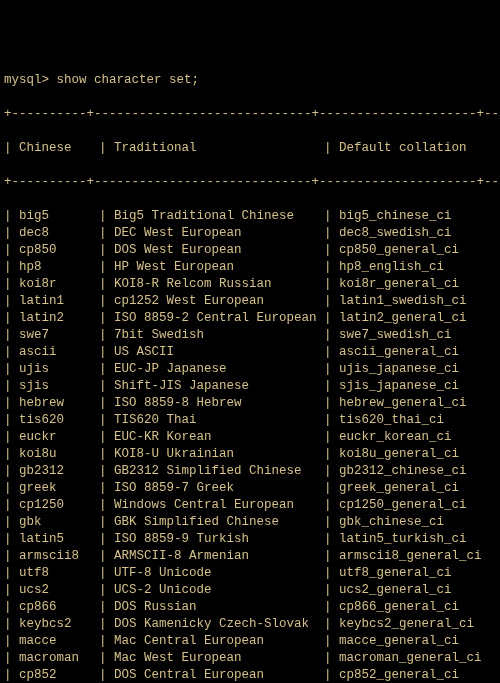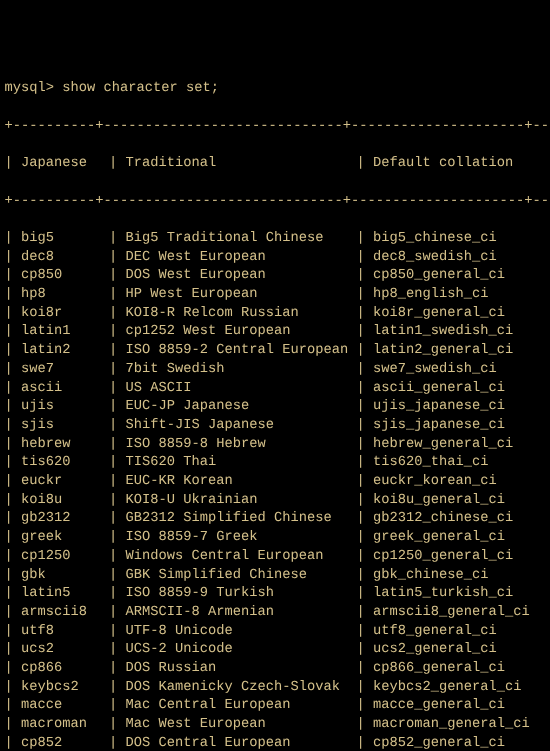--- a/index.html
+++ b/index.html
@@ -21,18 +21,18 @@
     .col-collation { display: inline-block; width: 168px; }
     .row { height: 17px; }
   </style>
 </head>
 <body>
 
 
 
 <div class="row"><span>mysql&gt; show character set;</span></div>
 <div class="row sep-row">+----------+-----------------------------+---------------------+--------+</div>
-<div class="row"><span class="pipe">| </span><span class="col-charset">Japanese</span><span class="pipe">| </span><span class="col-desc">Traditional</span><span class="pipe">| </span><span class="col-collation">Default collation</span></div>
+<div class="row"><span class="pipe">| </span><span class="col-charset">Chinese</span><span class="pipe">| </span><span class="col-desc">Traditional</span><span class="pipe">| </span><span class="col-collation">Default collation</span></div>
 <div class="row sep-row">+----------+-----------------------------+---------------------+--------+</div>
 <div id="rows-container"><div class="row"><span class="pipe">| </span><span class="col-charset">big5</span><span class="pipe">| </span><span class="col-desc">Big5 Traditional Chinese</span><span class="pipe">| </span><span class="col-collation">big5_chinese_ci</span></div><div class="row"><span class="pipe">| </span><span class="col-charset">dec8</span><span class="pipe">| </span><span class="col-desc">DEC West European</span><span class="pipe">| </span><span class="col-collation">dec8_swedish_ci</span></div><div class="row"><span class="pipe">| </span><span class="col-charset">cp850</span><span class="pipe">| </span><span class="col-desc">DOS West European</span><span class="pipe">| </span><span class="col-collation">cp850_general_ci</span></div><div class="row"><span class="pipe">| </span><span class="col-charset">hp8</span><span class="pipe">| </span><span class="col-desc">HP West European</span><span class="pipe">| </span><span class="col-collation">hp8_english_ci</span></div><div class="row"><span class="pipe">| </span><span class="col-charset">koi8r</span><span class="pipe">| </span><span class="col-desc">KOI8-R Relcom Russian</span><span class="pipe">| </span><span class="col-collation">koi8r_general_ci</span></div><div class="row"><span class="pipe">| </span><span class="col-charset">latin1</span><span class="pipe">| </span><span class="col-desc">cp1252 West European</span><span class="pipe">| </span><span class="col-collation">latin1_swedish_ci</span></div><div class="row"><span class="pipe">| </span><span class="col-charset">latin2</span><span class="pipe">| </span><span class="col-desc">ISO 8859-2 Central European</span><span class="pipe">| </span><span class="col-collation">latin2_general_ci</span></div><div class="row"><span class="pipe">| </span><span class="col-charset">swe7</span><span class="pipe">| </span><span class="col-desc">7bit Swedish</span><span class="pipe">| </span><span class="col-collation">swe7_swedish_ci</span></div><div class="row"><span class="pipe">| </span><span class="col-charset">ascii</span><span class="pipe">| </span><span class="col-desc">US ASCII</span><span class="pipe">| </span><span class="col-collation">ascii_general_ci</span></div><div class="row"><span class="pipe">| </span><span class="col-charset">ujis</span><span class="pipe">| </span><span class="col-desc">EUC-JP Japanese</span><span class="pipe">| </span><span class="col-collation">ujis_japanese_ci</span></div><div class="row"><span class="pipe">| </span><span class="col-charset">sjis</span><span class="pipe">| </span><span class="col-desc">Shift-JIS Japanese</span><span class="pipe">| </span><span class="col-collation">sjis_japanese_ci</span></div><div class="row"><span class="pipe">| </span><span class="col-charset">hebrew</span><span class="pipe">| </span><span class="col-desc">ISO 8859-8 Hebrew</span><span class="pipe">| </span><span class="col-collation">hebrew_general_ci</span></div><div class="row"><span class="pipe">| </span><span class="col-charset">tis620</span><span class="pipe">| </span><span class="col-desc">TIS620 Thai</span><span class="pipe">| </span><span class="col-collation">tis620_thai_ci</span></div><div class="row"><span class="pipe">| </span><span class="col-charset">euckr</span><span class="pipe">| </span><span class="col-desc">EUC-KR Korean</span><span class="pipe">| </span><span class="col-collation">euckr_korean_ci</span></div><div class="row"><span class="pipe">| </span><span class="col-charset">koi8u</span><span class="pipe">| </span><span class="col-desc">KOI8-U Ukrainian</span><span class="pipe">| </span><span class="col-collation">koi8u_general_ci</span></div><div class="row"><span class="pipe">| </span><span class="col-charset">gb2312</span><span class="pipe">| </span><span class="col-desc">GB2312 Simplified Chinese</span><span class="pipe">| </span><span class="col-collation">gb2312_chinese_ci</span></div><div class="row"><span class="pipe">| </span><span class="col-charset">greek</span><span class="pipe">| </span><span class="col-desc">ISO 8859-7 Greek</span><span class="pipe">| </span><span class="col-collation">greek_general_ci</span></div><div class="row"><span class="pipe">| </span><span class="col-charset">cp1250</span><span class="pipe">| </span><span class="col-desc">Windows Central European</span><span class="pipe">| </span><span class="col-collation">cp1250_general_ci</span></div><div class="row"><span class="pipe">| </span><span class="col-charset">gbk</span><span class="pipe">| </span><span class="col-desc">GBK Simplified Chinese</span><span class="pipe">| </span><span class="col-collation">gbk_chinese_ci</span></div><div class="row"><span class="pipe">| </span><span class="col-charset">latin5</span><span class="pipe">| </span><span class="col-desc">ISO 8859-9 Turkish</span><span class="pipe">| </span><span class="col-collation">latin5_turkish_ci</span></div><div class="row"><span class="pipe">| </span><span class="col-charset">armscii8</span><span class="pipe">| </span><span class="col-desc">ARMSCII-8 Armenian</span><span class="pipe">| </span><span class="col-collation">armscii8_general_ci</span></div><div class="row"><span class="pipe">| </span><span class="col-charset">utf8</span><span class="pipe">| </span><span class="col-desc">UTF-8 Unicode</span><span class="pipe">| </span><span class="col-collation">utf8_general_ci</span></div><div class="row"><span class="pipe">| </span><span class="col-charset">ucs2</span><span class="pipe">| </span><span class="col-desc">UCS-2 Unicode</span><span class="pipe">| </span><span class="col-collation">ucs2_general_ci</span></div><div class="row"><span class="pipe">| </span><span class="col-charset">cp866</span><span class="pipe">| </span><span class="col-desc">DOS Russian</span><span class="pipe">| </span><span class="col-collation">cp866_general_ci</span></div><div class="row"><span class="pipe">| </span><span class="col-charset">keybcs2</span><span class="pipe">| </span><span class="col-desc">DOS Kamenicky Czech-Slovak</span><span class="pipe">| </span><span class="col-collation">keybcs2_general_ci</span></div><div class="row"><span class="pipe">| </span><span class="col-charset">macce</span><span class="pipe">| </span><span class="col-desc">Mac Central European</span><span class="pipe">| </span><span class="col-collation">macce_general_ci</span></div><div class="row"><span class="pipe">| </span><span class="col-charset">macroman</span><span class="pipe">| </span><span class="col-desc">Mac West European</span><span class="pipe">| </span><span class="col-collation">macroman_general_ci</span></div><div class="row"><span class="pipe">| </span><span class="col-charset">cp852</span><span class="pipe">| </span><span class="col-desc">DOS Central European</span><span class="pipe">| </span><span class="col-collation">cp852_general_ci</span></div></div>
 
 
 
 
 </body></html>

